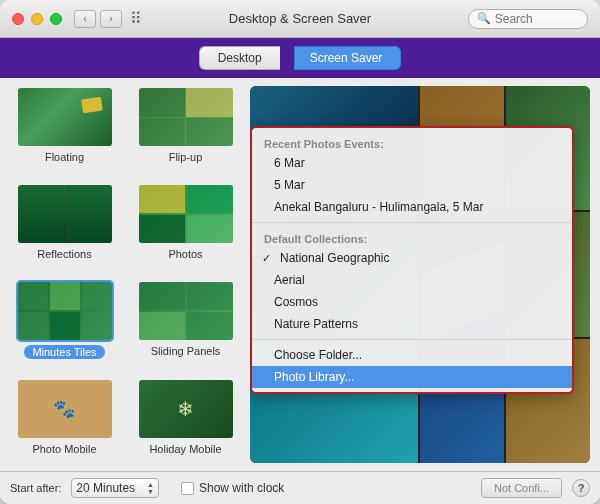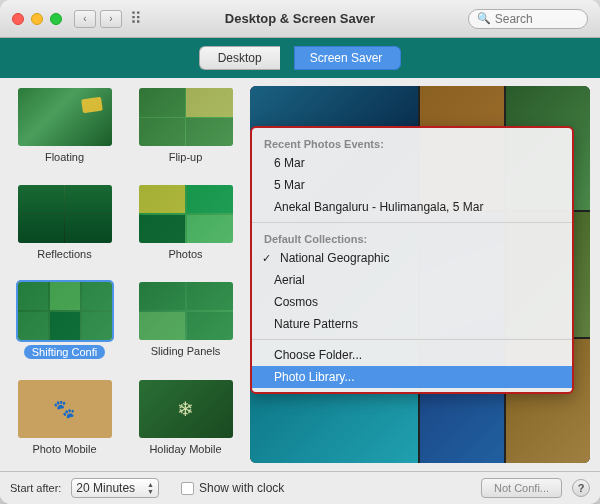--- a/index.html
+++ b/index.html
@@ -76,21 +76,21 @@
       align-items: center;
       color: #666;
       font-size: 16px;
     }
 
     .titlebar-title {
       position: absolute;
       left: 50%;
       transform: translateX(-50%);
       font-size: 13px;
-      font-weight: 700;
+      font-weight: 400;
       color: #333;
       white-space: nowrap;
     }
 
     .search-box {
       margin-left: auto;
       display: flex;
       align-items: center;
       background: rgba(255,255,255,0.7);
       border: 1px solid #b0b0b0;
@@ -111,21 +111,21 @@
       font-size: 11px;
       margin-right: 4px;
     }
 
     
     .tabs-bar {
       display: flex;
       justify-content: center;
       align-items: center;
       padding: 8px 0;
-      background: #0f766e;
+      background: #4c1d95;
       gap: 14px;
     }
 
     .tab-btn {
       padding: 4px 18px;
       font-size: 12px;
       border: 1px solid #aaa;
       cursor: pointer;
       background: linear-gradient(180deg, #f5f5f5, #e0e0e0);
       color: #333;
@@ -564,21 +564,21 @@
           <div class="wallpaper-thumb">
             <div class="thumb-shifting">
                 <div></div>
                 <div></div>
                 <div></div>
                 <div></div>
                 <div></div>
                 <div></div>
               </div>
           </div>
-          <span class="wallpaper-label">Shifting Confi</span>
+          <span class="wallpaper-label">Minutes Tiles</span>
         </div>
 
         <div class="wallpaper-item">
           <div class="wallpaper-thumb">
             <div class="thumb-sliding">
                 <div></div>
                 <div></div>
                 <div></div>
                 <div></div>
               </div>

